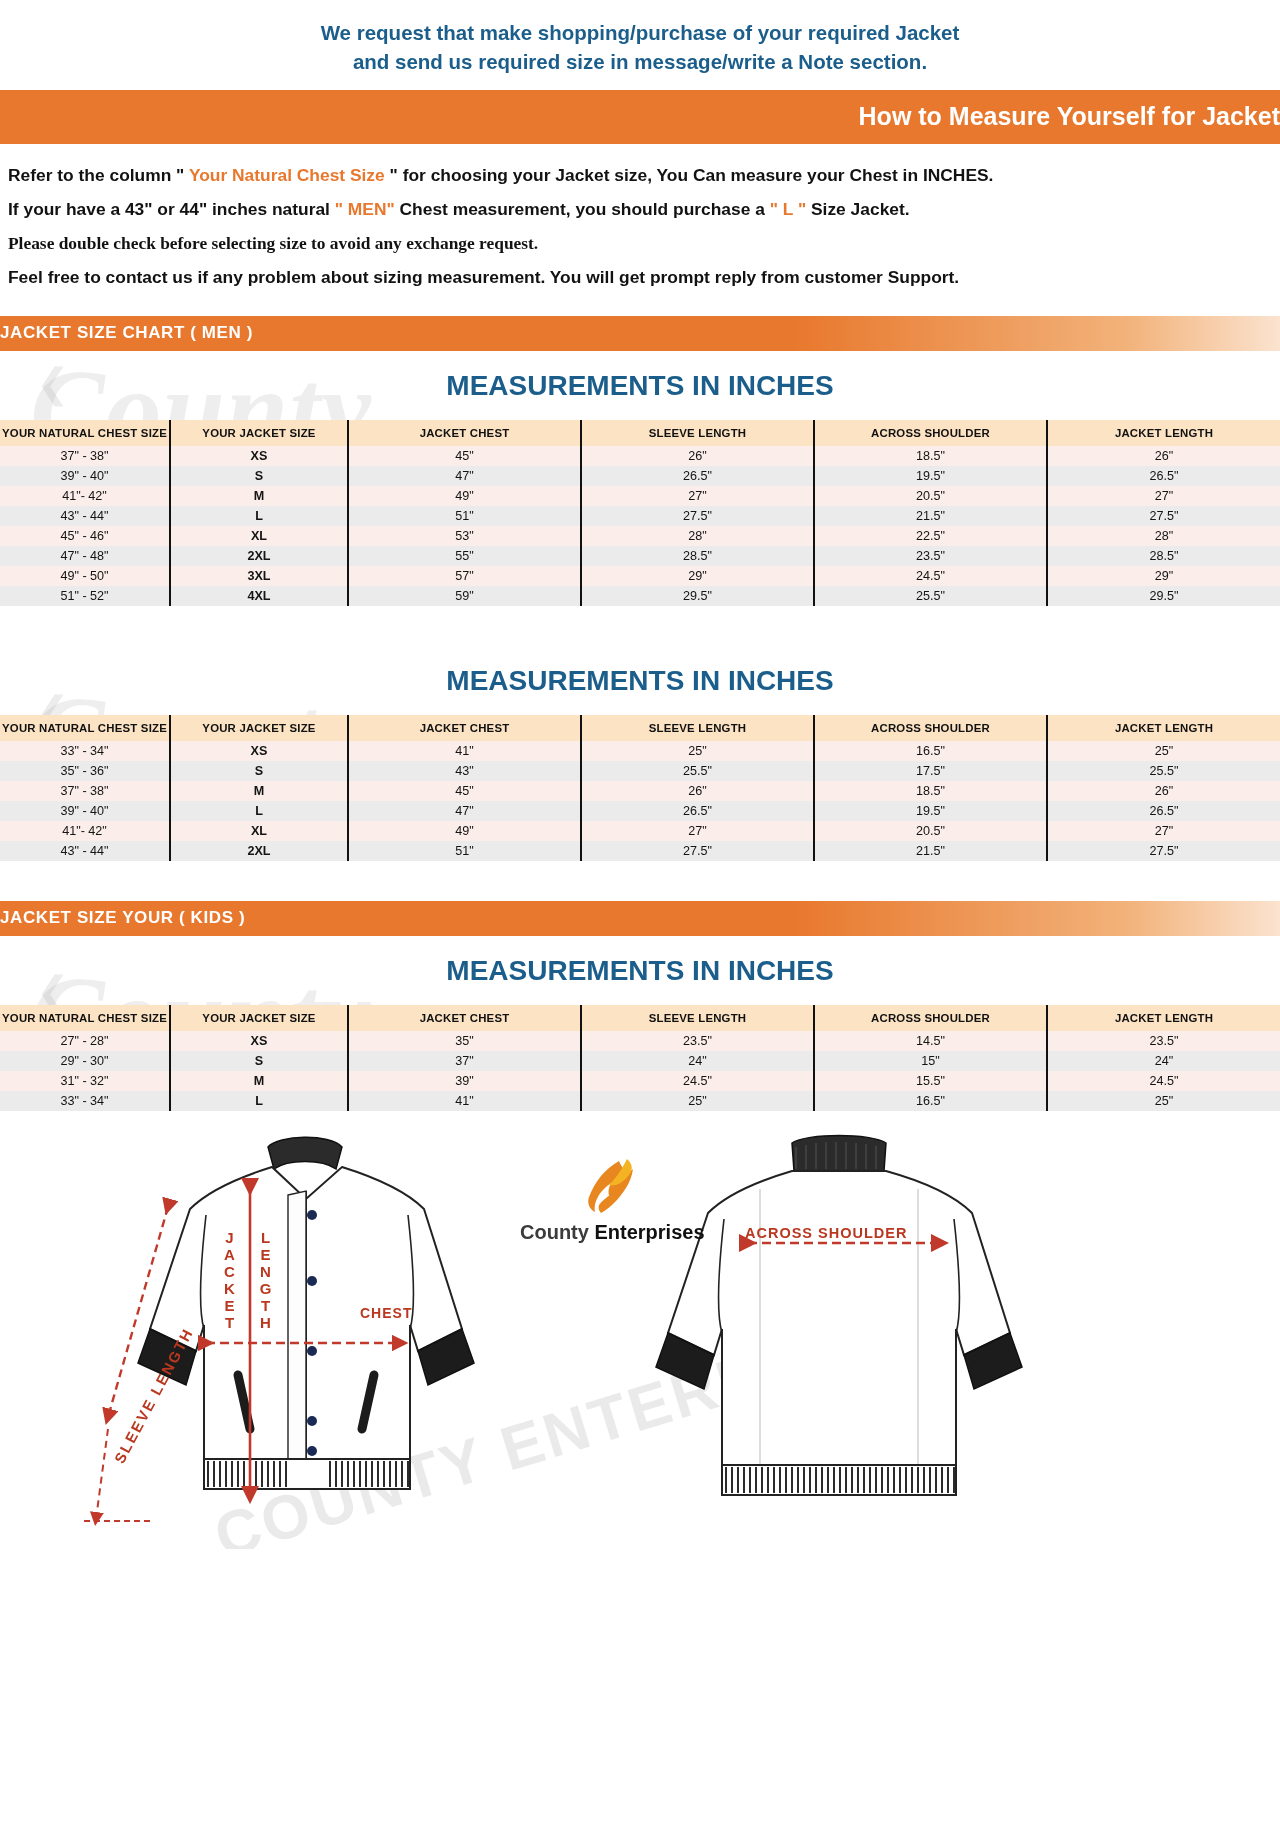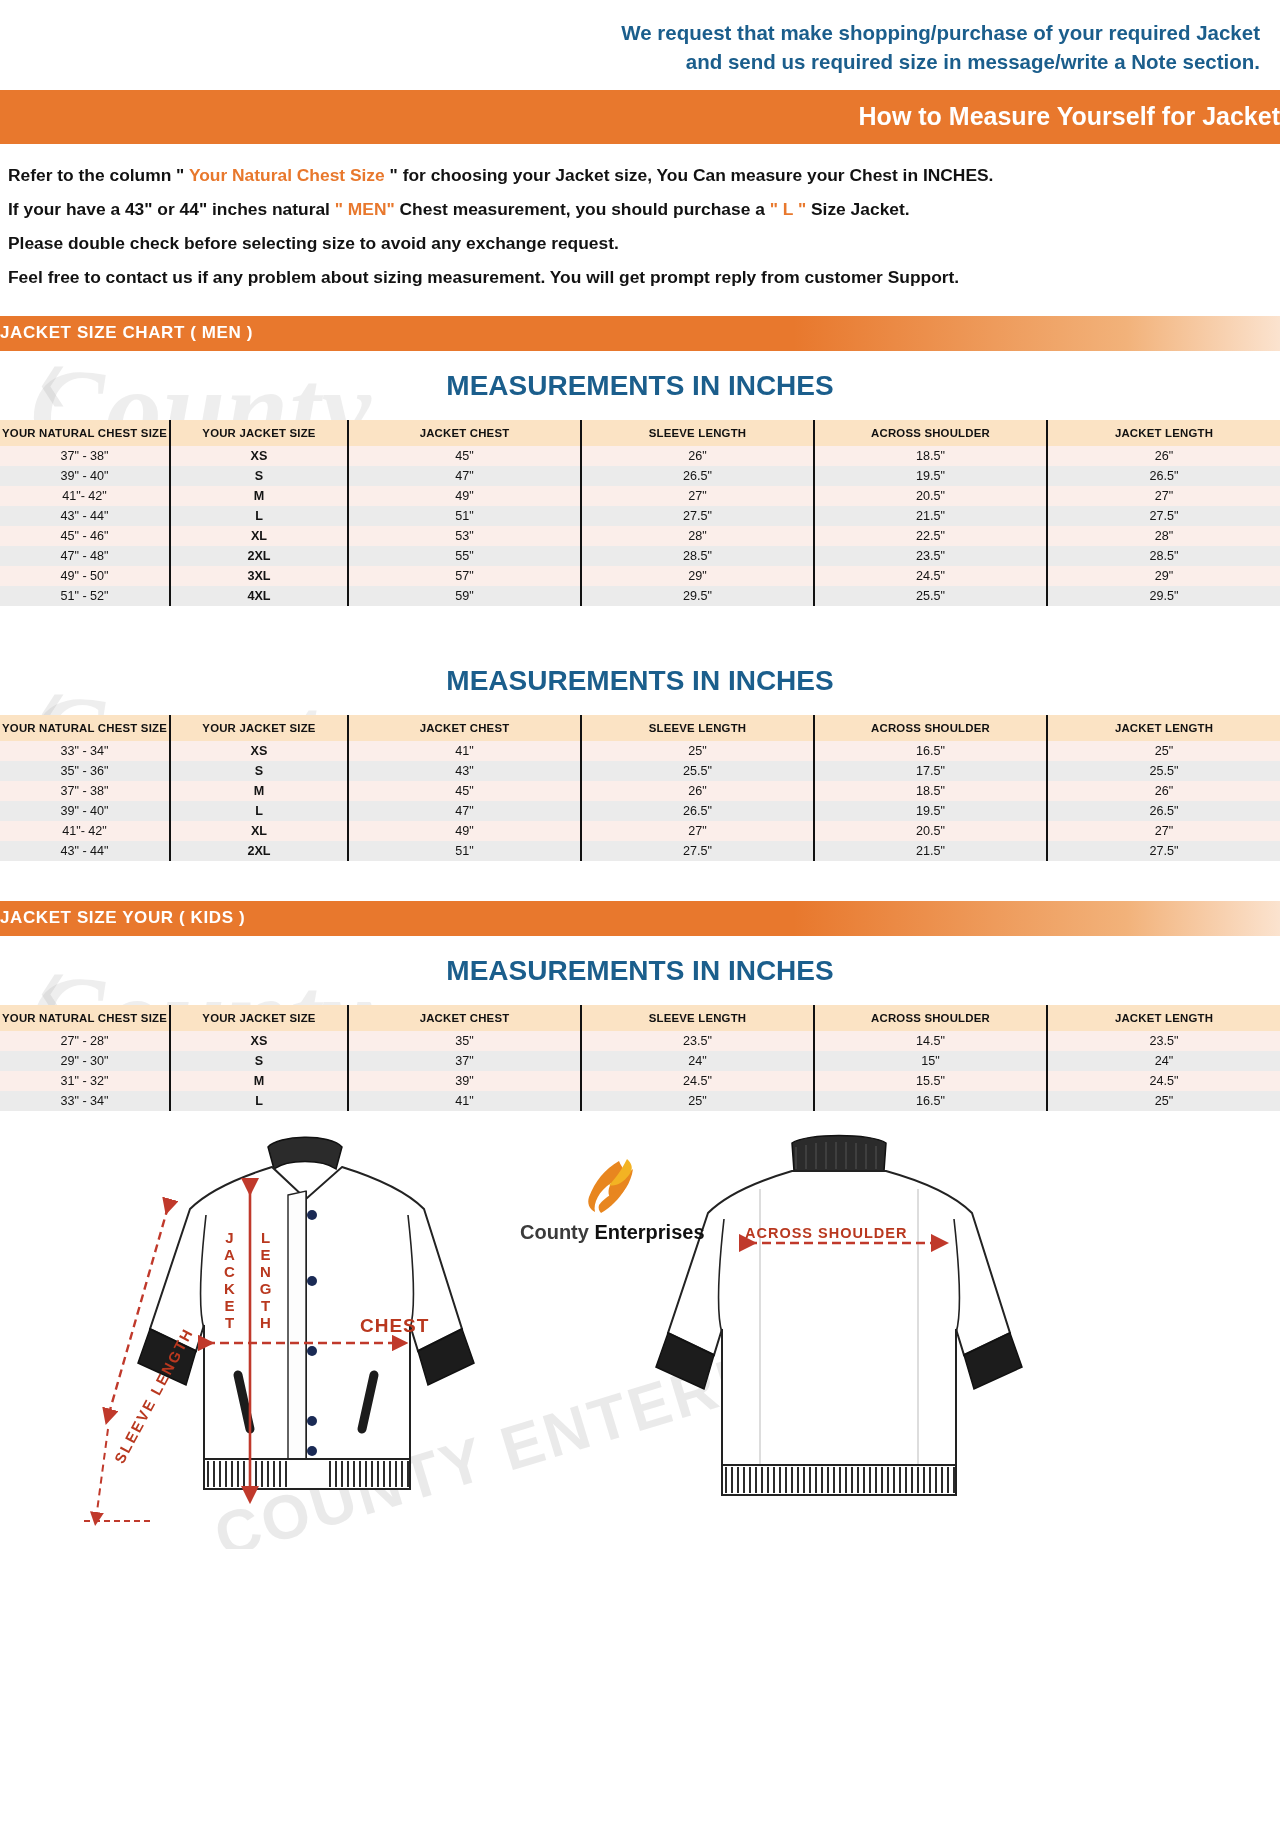--- a/index.html
+++ b/index.html
@@ -56,21 +56,20 @@
     text-align: center;
     padding: 18px 20px 14px;
     position: relative;
     z-index: 2;
   }
   .top-note div {
     color: #1b5e8c;
     font-size: 20.5px;
     font-weight: bold;
     line-height: 29px;
-    text-align: right;
   }
 
   
   .banner {
     background: #e8782d;
     color: #ffffff;
     text-align: right;
     font-size: 25px;
     font-weight: bold;
     padding: 12px 0 13px;
@@ -91,20 +90,21 @@
     line-height: 30px;
     color: #121212;
   }
   .hl-orange { color: #e8782d; }
   .note-orange {
     color: #e8782d;
     font-size: 17.4px;
     font-weight: bold;
     margin: 18px 0 4px 0;
     line-height: 28px;
+    font-family: Liberation Serif, serif;
   }
 
   
   .chart-block { position: relative; z-index: 2; margin-top: 14px; }
   .chart-title-bar {
     background: linear-gradient(to right, #e8782d 0%, #e8782d 62%, #f2b27a 88%, #fbe3cf 100%);
     color: #ffffff;
     font-size: 17px;
     font-weight: bold;
     letter-spacing: .6px;
@@ -190,21 +190,21 @@
     width: 16px;
   }
   .lbl-length {
     left: 258px; top: 100px;
     font-size: 15px;
     letter-spacing: 1px;
     line-height: 17px;
     text-align: center;
     width: 16px;
   }
-  .lbl-chest { left: 360px; top: 186px; font-size: 19px; letter-spacing: 1px; }
+  .lbl-chest { left: 360px; top: 176px; font-size: 14px; letter-spacing: 1px; }
   .lbl-across { left: 745px; top: 96px; font-size: 14.5px; letter-spacing: 1px; }
   svg.j { position: absolute; top: 0; left: 0; }
 </style>
 </head>
 <body>
 
 <div class="page">
 
   <div class="wm wm1">County</div>
   <div class="wm wm2">County</div>

